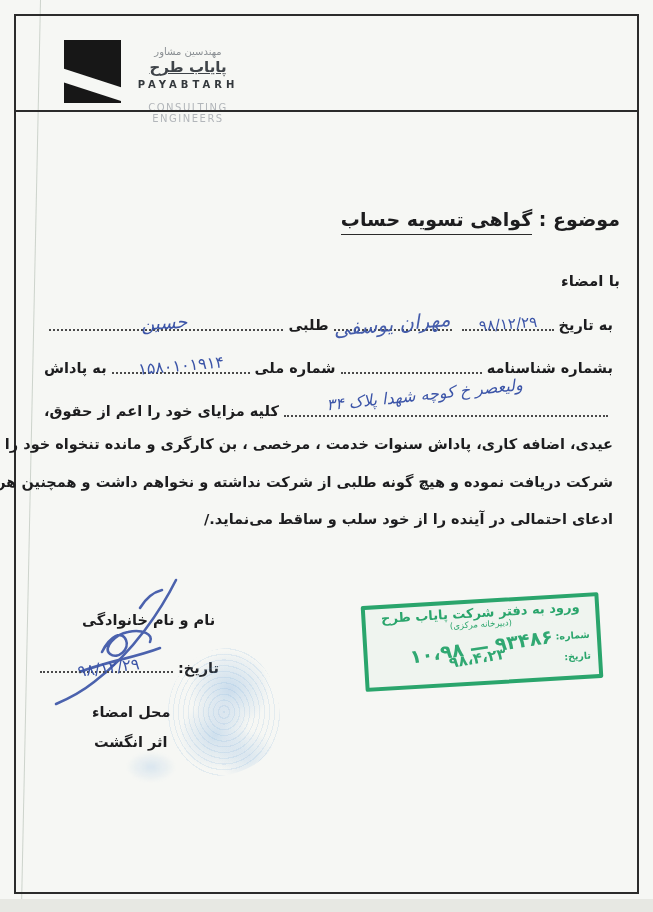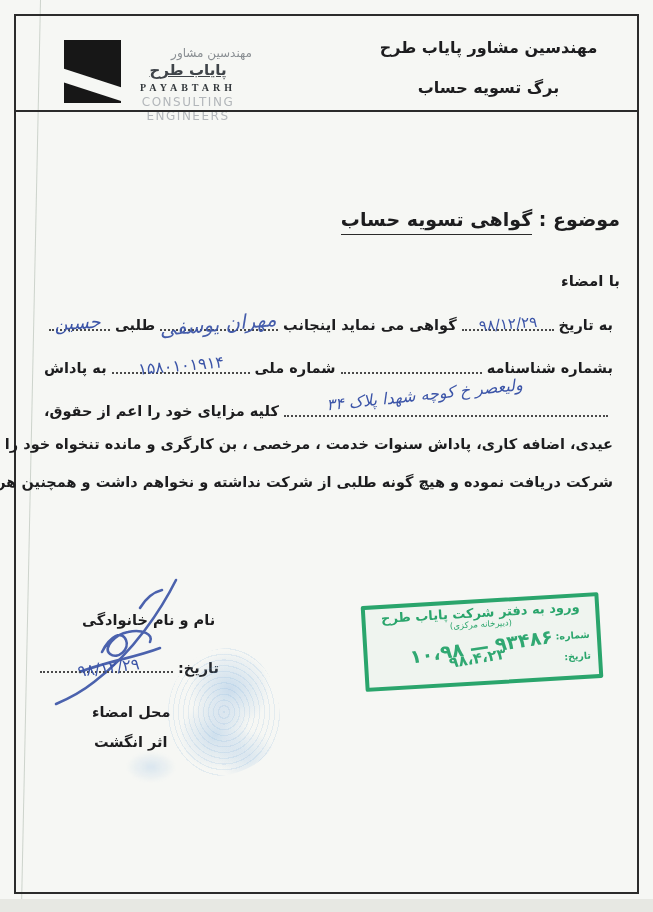--- a/index.html
+++ b/index.html
@@ -13,24 +13,24 @@
     transform:rotate(1.2deg);transform-origin:top left;}
 
   
   .header-box{position:absolute;left:14px;top:14px;width:621px;height:94px;border:2px solid #2b2b2b;background:transparent;}
   .body-box{position:absolute;left:14px;top:110px;width:621px;height:780px;border:2px solid #2b2b2b;border-top-width:2px;}
 
   
   .logo-square{position:absolute;left:48px;top:24px;width:57px;height:63px;background:#171717;overflow:hidden;}
   .logo-slash{position:absolute;left:-14px;top:40px;width:95px;height:13px;background:#f6f7f4;transform:rotate(18deg);}
   .logo-text{position:absolute;left:108px;top:30px;width:128px;text-align:center;direction:rtl;}
-  .logo-fa-small{font-size:12px;color:#8a8f93;letter-spacing:1px;text-align:right;}
+  .logo-fa-small{font-size:10px;color:#8a8f93;letter-spacing:1px;}
   .logo-fa-name{font-size:15px;font-weight:bold;color:#3f4449;margin-top:1px;text-decoration:underline;}
-  .logo-latin{font-size:10px;letter-spacing:4px;color:#33383c;direction:ltr;margin-top:3px;font-weight:bold;font-family:Liberation Serif, serif;}
-  .logo-latin-sub{font-size:12px;letter-spacing:1.5px;color:#b2b6ba;direction:ltr;margin-top:2px;}
+  .logo-latin{font-size:10px;letter-spacing:4px;color:#33383c;direction:ltr;margin-top:3px;font-weight:bold;}
+  .logo-latin-sub{font-size:10px;letter-spacing:1.5px;color:#b2b6ba;direction:ltr;margin-top:12px;}
 
   .header-titles{position:absolute;left:330px;top:24px;width:285px;text-align:center;direction:rtl;}
   .header-title{font-size:16px;font-weight:bold;line-height:1;}
   .header-title + .header-title{margin-top:24px;}
 
   
   .subject{position:absolute;right:33px;top:208px;direction:rtl;font-size:19px;font-weight:bold;}
   .subject-value{border-bottom:1.5px solid #2b2b2b;padding-bottom:4px;}
   .salutation{position:absolute;right:33px;top:272px;direction:rtl;font-size:15px;font-weight:bold;}
 
@@ -98,41 +98,36 @@
   <div class="header-box">
     <div class="logo-square">
       <div class="logo-slash"></div>
     </div>
     <div class="logo-text">
       <div class="logo-fa-small">مهندسین مشاور</div>
       <div class="logo-fa-name">پایاب طرح</div>
       <div class="logo-latin">PAYABTARH</div>
       <div class="logo-latin-sub">CONSULTING ENGINEERS</div>
     </div>
-    <div class="header-titles">
-      <div class="header-title">مهندسین مشاور پایاب طرح</div>
-      <div class="header-title">برگ تسویه حساب</div>
-    </div>
   </div>
 
   <div class="body-box"></div>
 
   <div class="subject">
     <span>موضوع :</span>
     <span class="subject-value">گواهی تسویه حساب</span>
   </div>
 
   <div class="salutation">با امضاء</div>
 
   <div class="bline" style="top:310px;">
     <span class="txt">به تاریخ</span>
     <span class="dots" style="width:92px;">
       <span class="hand hand-date" dir="ltr">۹۸/۱۲/۲۹</span>
     </span>
-    <span class="txt">گواهی می نماید اینجانب</span>
     <span class="dots" style="width:118px;">
       <span class="hand hand-name">مهران یوسفی</span>
     </span>
     <span class="txt">طلبی</span>
     <span class="dots grow">
       <span class="hand hand-father">حسین</span>
     </span>
   </div>
 
   <div class="bline" style="top:353px;">
@@ -150,20 +145,23 @@
       <span class="hand hand-address">ولیعصر خ کوچه شهدا پلاک ۳۴</span>
     </span>
     <span class="txt">کلیه مزایای خود را اعم از حقوق،</span>
   </div>
 
   <div class="bline plain" style="top:435px;">
     <span class="txt">عیدی، اضافه کاری، پاداش سنوات خدمت ، مرخصی ، بن کارگری و مانده تنخواه خود را از</span>
   </div>
   <div class="bline plain" style="top:473px;">
     <span class="txt">شرکت دریافت نموده و هیچ گونه طلبی از شرکت نداشته و نخواهم داشت و همچنین هرگونه</span>
+  </div>
+  <div class="bline plain last" style="top:510px;">
+    <span class="txt">ادعای احتمالی در آینده را از خود سلب و ساقط می‌نماید./</span>
   </div>
 
   <div class="f-label" style="left:82px;top:612px;">نام و نام خانوادگی</div>
 
   <svg class="signature" viewBox="0 0 152 142">
     <g fill="none" stroke="#3d56a8" stroke-width="2.6" stroke-linecap="round" opacity="0.92">
       <path d="M134,10 C120,38 92,82 52,112 C42,120 28,128 14,134"></path>
       <path d="M60,82 c8,-16 20,-22 24,-12 c4,9 -8,20 -16,14 c-8,-6 6,-20 18,-22 c14,-3 26,2 22,10"></path>
       <path d="M38,102 c24,-10 54,-14 80,-24"></path>
       <path d="M98,38 c6,-10 14,-16 22,-18"></path>

